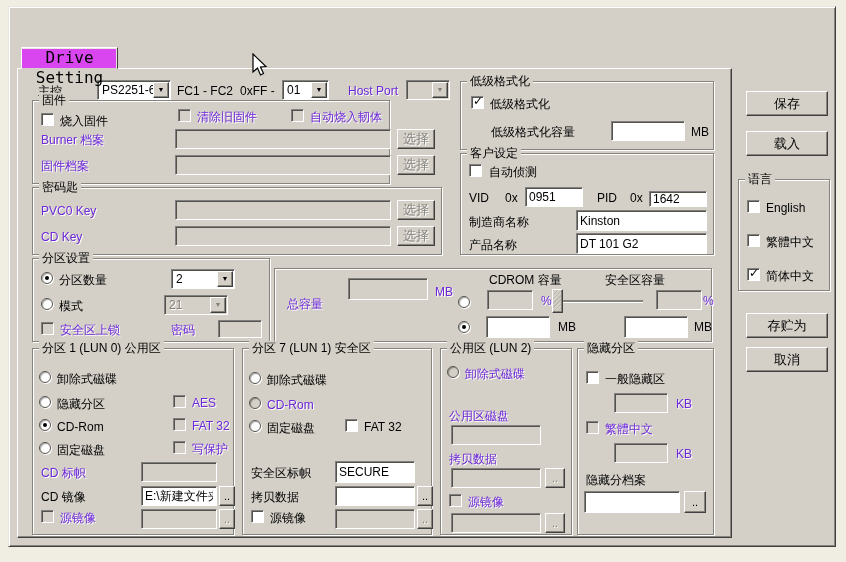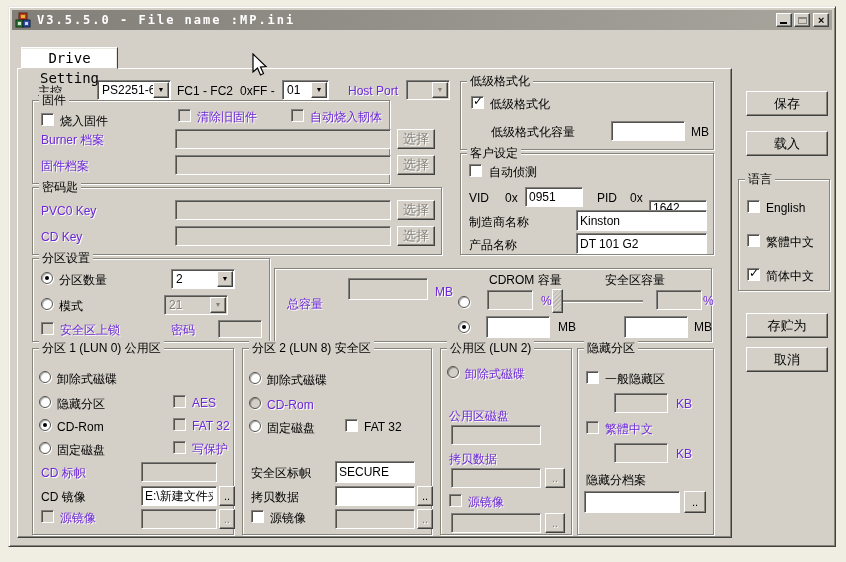--- a/index.html
+++ b/index.html
@@ -11,23 +11,23 @@
   #titlebar { position:absolute; left:3px; top:3px; right:3px; height:20px;
               background:linear-gradient(90deg,#827f79,#a8a59d); display:flex; align-items:center; padding:0 3px; }
   #title-text { color:#fff; font-family:"DejaVu Sans Mono","Liberation Mono",monospace; font-weight:bold;
                 font-size:12px; letter-spacing:2px; margin-left:6px; white-space:nowrap; }
   .titlebtn { width:16px; height:14px; background:#d4d0c8; border:1px solid; border-color:#fff #404040 #404040 #fff;
               box-shadow: inset -1px -1px 0 #808080; position:relative; display:inline-block; margin-left:2px; }
   .min-glyph { position:absolute; left:3px; bottom:2px; width:7px; height:2px; background:#000; }
   .max-glyph { position:absolute; left:3px; top:3px; width:9px; height:7px; border:1px solid #8a8880; border-top-width:2px; }
   .close-glyph { position:absolute; left:0; top:-1px; width:100%; text-align:center; font-size:11px; font-weight:bold; line-height:14px; }
   #app-icon { width:16px; height:16px; display:inline-block; }
-  #tab { position:absolute; left:12px; top:40px; width:97px; height:22px; background:#ffffff; z-index:2;
+  #tab { position:absolute; left:12px; top:40px; width:97px; height:22px; background:#d946ef; z-index:2;
          border:1px solid; border-color:#fff #404040 #d4d0c8 #fff; box-shadow: inset -1px 1px 0 #e9e7e0;
-         font-family:"DejaVu Sans Mono","Liberation Mono",monospace; font-size:14px; text-align:center; line-height:20px; }
+         font-family:"DejaVu Sans Mono","Liberation Mono",monospace; font-size:16px; text-align:center; line-height:20px; }
   #page { position:absolute; left:8px; top:61px; width:715px; height:470px; background:#d4d0c8;
           border:1px solid; border-color:#fff #404040 #404040 #fff; box-shadow: inset -1px -1px 0 #87847c; }
   .group { position:absolute; border:1px solid #87847c; box-shadow: 1px 1px 0 #ffffff, inset 1px 1px 0 #ffffff; }
   .legend { position:absolute; top:-8px; left:6px; background:#d4d0c8; padding:0 3px; line-height:14px; white-space:nowrap; }
   .lbl { position:absolute; white-space:nowrap; line-height:14px; }
   .dis { color:#6d28d9; text-shadow:1px 1px 0 #ffffff; }
   .field { position:absolute; background:#fff; border:1px solid; border-color:#808080 #fff #fff #808080;
            box-shadow: inset 1px 1px 0 #55524c; font-family:"Liberation Sans",sans-serif; font-size:12px;
            padding:1px 3px; color:#000; outline:none; }
   .field.off { background:#d4d0c8; color:#84817a; }
@@ -59,43 +59,20 @@
   .slider-thumb { position:absolute; background:#d4d0c8; border:1px solid; border-color:#fff #404040 #404040 #fff;
                   box-shadow: inset -1px -1px 0 #87847c;
                   background-image:repeating-linear-gradient(135deg, rgba(0,0,0,.12) 0 1px, transparent 1px 3px); }
   #cursor { position:absolute; left:252px; top:53px; z-index:50; pointer-events:none; }
 </style>
 </head>
 <body>
 
 <div id="window">
 
-  <div id="titlebar">
-    <span id="app-icon">
-      <svg width="16" height="16" viewBox="0 0 16 16">
-        <rect x="4" y="1" width="8" height="7" fill="#b8401f" stroke="#5a1f0d"></rect>
-        <rect x="6" y="3" width="4" height="3" fill="#e8b23c"></rect>
-        <rect x="1" y="8" width="7" height="7" fill="#2f7d3a" stroke="#123312"></rect>
-        <rect x="8" y="8" width="7" height="7" fill="#2f4f9e" stroke="#101f45"></rect>
-        <rect x="3" y="10" width="3" height="3" fill="#cfe3cf"></rect>
-        <rect x="10" y="10" width="3" height="3" fill="#cdd6ef"></rect>
-      </svg>
-    </span>
-    <span id="title-text">V3.5.5.0 - File name :MP.ini</span>
-    <span style="flex:1"></span>
-    <span class="titlebtn">
-        <i class="min-glyph"></i>
-      </span>
-    <span class="titlebtn">
-        <i class="max-glyph"></i>
-      </span>
-    <span class="titlebtn" style="margin-left:3px">
-        <i class="close-glyph">×</i>
-      </span>
-  </div>
 
   <div id="tab">Drive Setting</div>
 
   <div id="page">
 
     <span class="lbl" style="left:20px;top:15px">主控</span>
     <span class="combo" style="left:79px;top:11px;width:74px;height:20px">
       <span class="ctext">PS2251-60</span>
       <span class="cbtn">
           <i>▼</i>
@@ -204,21 +181,21 @@
 
     <div class="group" style="left:442px;top:84px;width:254px;height:102px">
       <span class="legend">客户设定</span>
       <span class="cb" style="left:8px;top:10px"></span>
       <span class="lbl" style="left:28px;top:11px">自动侦测</span>
       <span class="lbl" style="left:8px;top:37px">VID</span>
       <span class="lbl" style="left:44px;top:37px">0x</span>
       <input class="field" style="left: 64px; top: 33px; width: 58px; height: 20px;" value="0951">
       <span class="lbl" style="left:136px;top:37px">PID</span>
       <span class="lbl" style="left:169px;top:37px">0x</span>
-      <input class="field" style="left: 188px; top: 46px; width: 58px; height: 16px;" value="1642">
+      <input class="field" style="left: 188px; top: 37px; width: 58px; height: 16px;" value="1642">
       <span class="lbl" style="left:8px;top:61px">制造商名称</span>
       <input class="field" style="left: 115px; top: 56px; width: 131px; height: 21px;" value="Kinston">
       <span class="lbl" style="left:8px;top:84px">产品名称</span>
       <input class="field" style="left: 115px; top: 79px; width: 131px; height: 21px;" value="DT 101 G2">
     </div>
 
     <div class="group" style="left:14px;top:279px;width:202px;height:187px">
       <span class="legend">分区 1 (LUN 0) 公用区</span>
       <span class="radio" style="left:6px;top:22px"></span>
       <span class="lbl" style="left:24px;top:23px">卸除式磁碟</span>
@@ -241,21 +218,21 @@
       <span class="lbl" style="left:8px;top:141px">CD 镜像</span>
       <input class="field" style="left: 108px; top: 137px; width: 76px; height: 20px;" value="E:\新建文件夹">
       <button class="btn small" style="left:186px;top:137px;width:16px;height:20px">..</button>
       <span class="cb off" style="left:8px;top:161px"></span>
       <span class="lbl dis" style="left:27px;top:162px">源镜像</span>
       <input class="field off" style="left: 108px; top: 160px; width: 76px; height: 20px;" value="">
       <button class="btn small dis" style="left:186px;top:160px;width:16px;height:20px">..</button>
     </div>
 
     <div class="group" style="left:224px;top:279px;width:190px;height:187px">
-      <span class="legend">分区 2 (LUN 8) 安全区</span>
+      <span class="legend">分区 7 (LUN 1) 安全区</span>
       <span class="radio" style="left:6px;top:23px"></span>
       <span class="lbl" style="left:24px;top:24px">卸除式磁碟</span>
       <span class="radio off" style="left:6px;top:48px"></span>
       <span class="lbl dis" style="left:24px;top:49px">CD-Rom</span>
       <span class="radio" style="left:6px;top:71px"></span>
       <span class="lbl" style="left:24px;top:72px">固定磁盘</span>
       <span class="cb" style="left:102px;top:70px"></span>
       <span class="lbl" style="left:121px;top:71px">FAT 32</span>
       <span class="lbl" style="left:8px;top:117px">安全区标帜</span>
       <input class="field" style="left: 92px; top: 112px; width: 80px; height: 22px;" value="SECURE">

